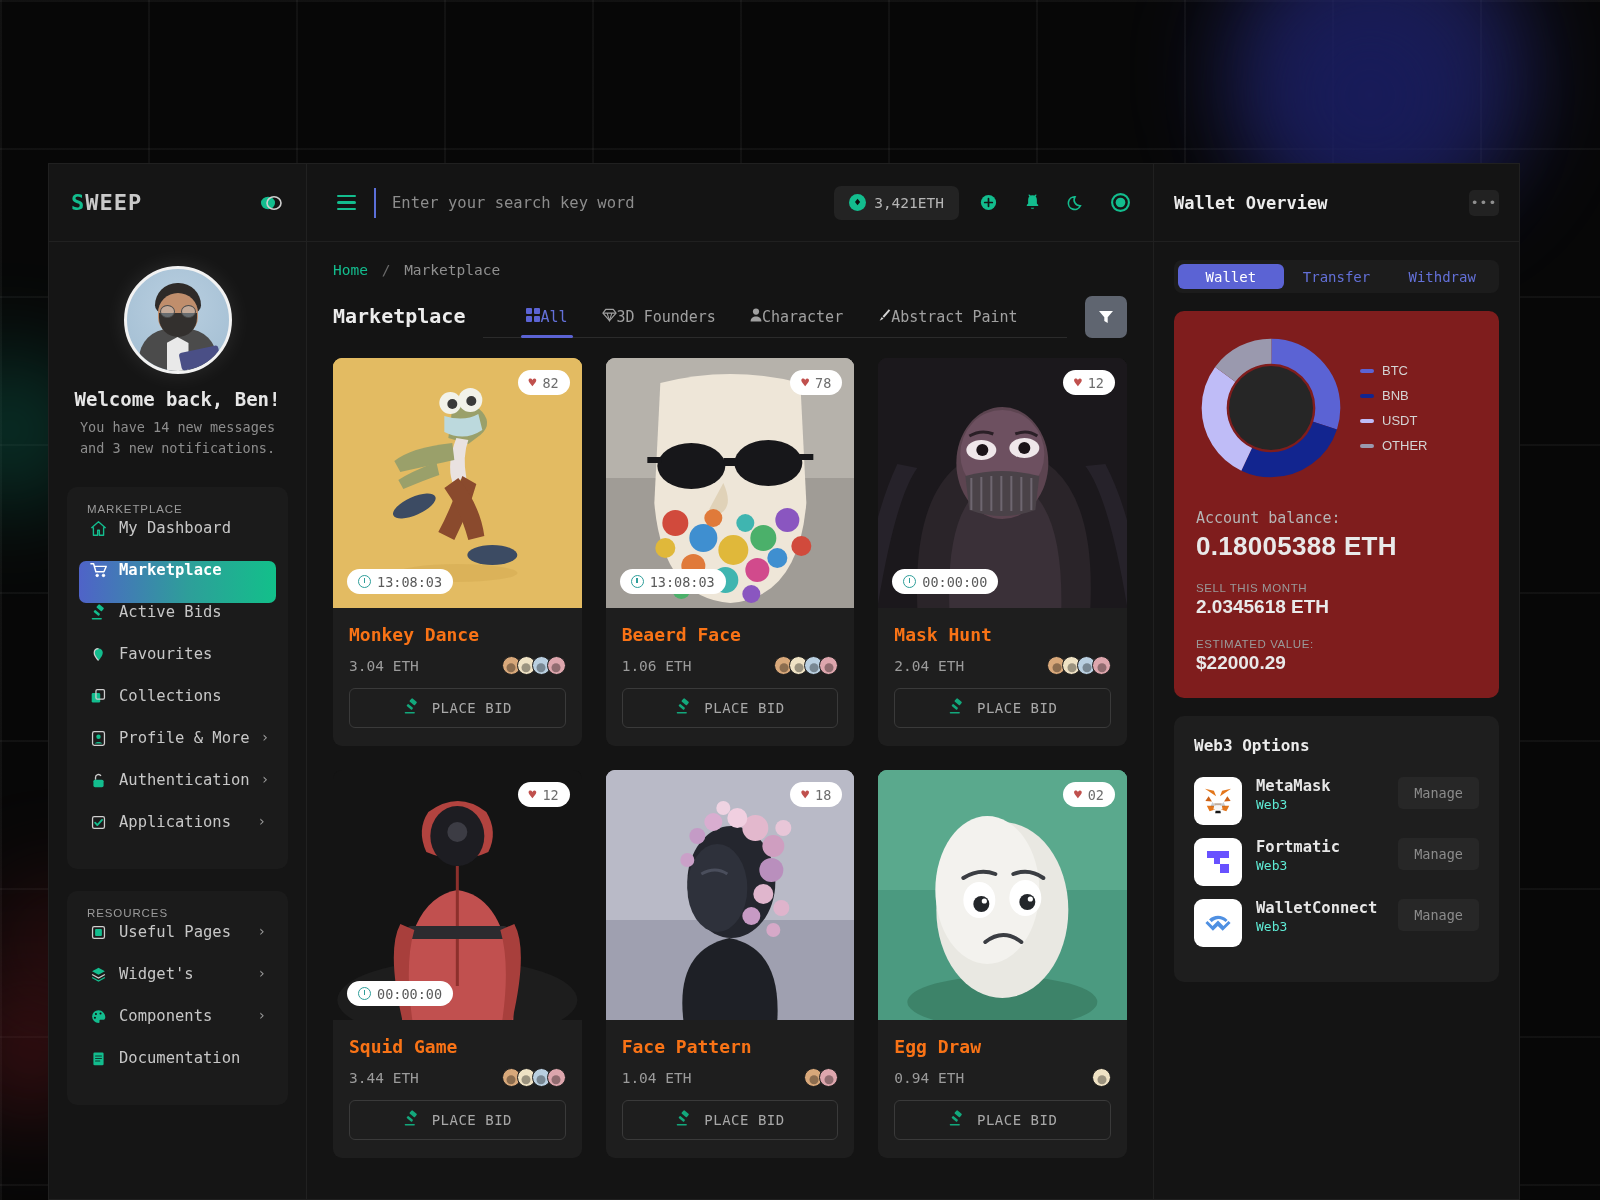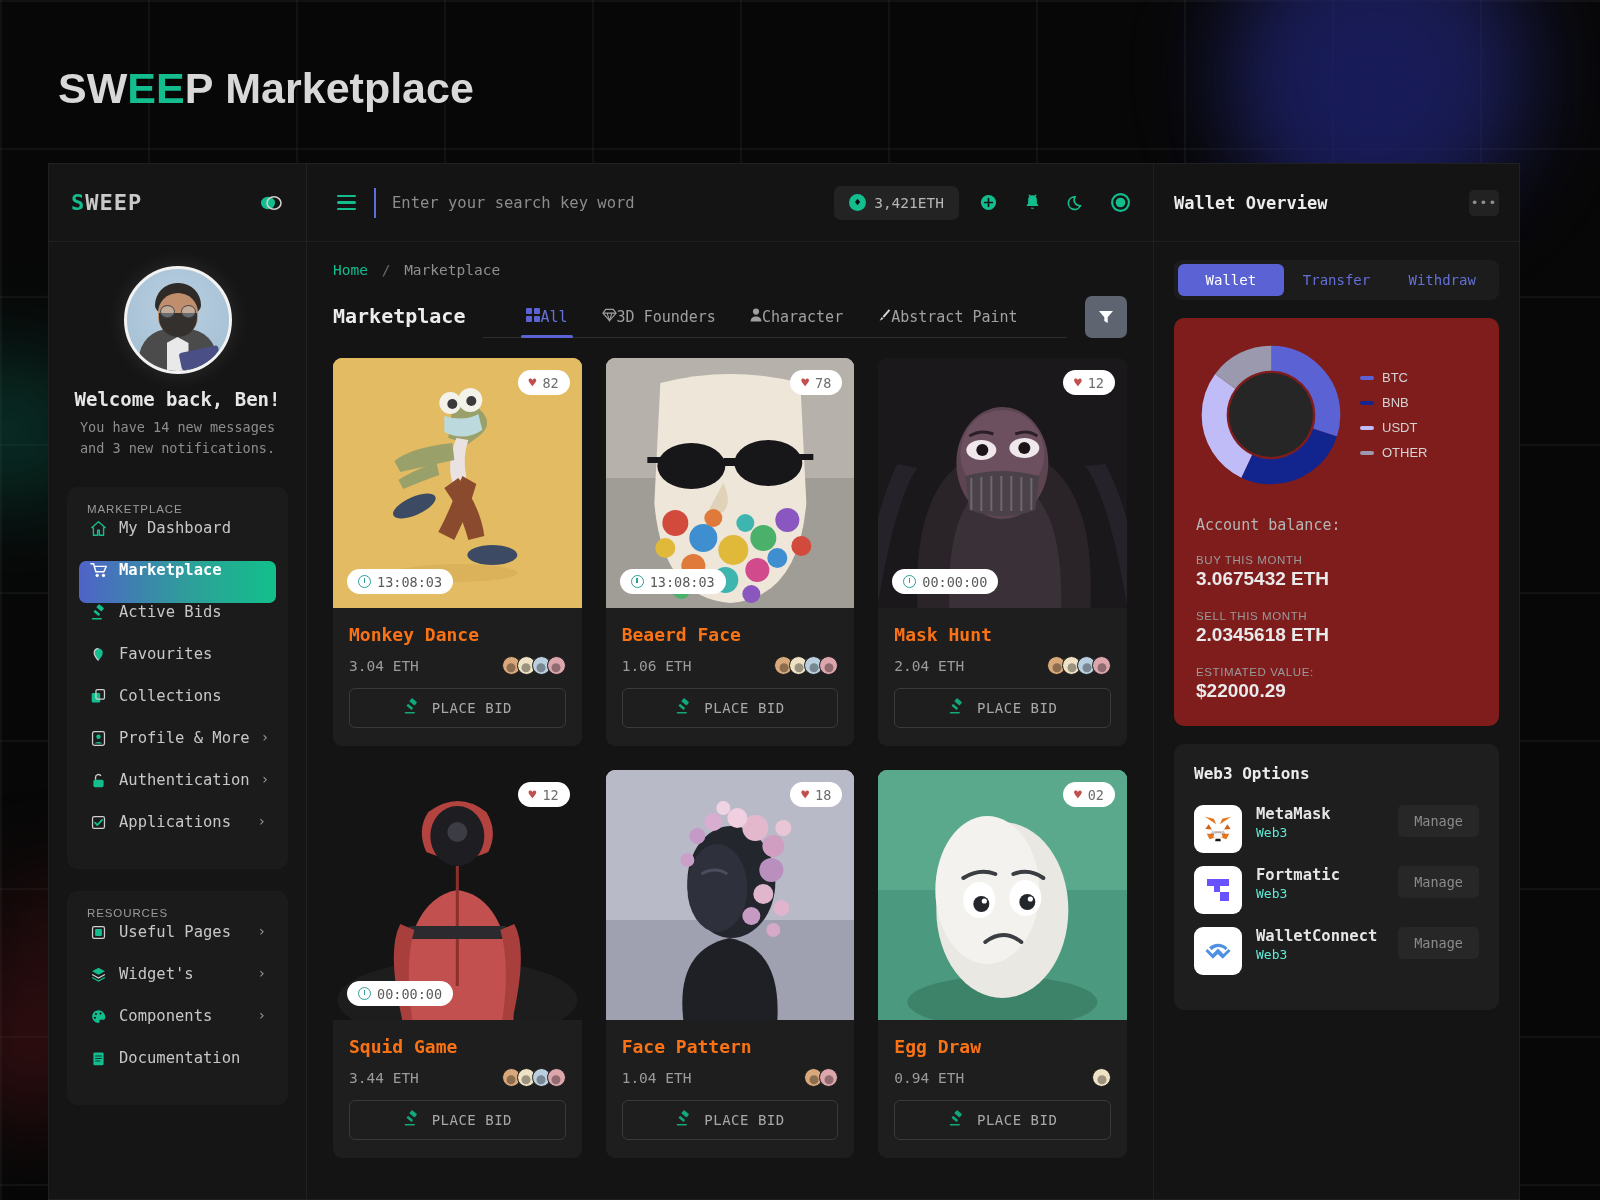--- a/index.html
+++ b/index.html
@@ -123,21 +123,21 @@
   .av::after { content:""; position:absolute; left:50%; top:50%; transform:translate(-50%,-30%); width:9px; height:9px; border-radius:50%; background:rgba(0,0,0,.35); }
   .bid-btn { width:100%; height:40px; border:1px solid #3a3a3a; border-radius:6px; background:transparent; color:#a8a8a8; font-family:"DejaVu Sans Mono", monospace; font-size:14px; letter-spacing:.5px; display:flex; align-items:center; justify-content:center; gap:12px; cursor:pointer; }
 
   
   .right { width:365px; flex:0 0 365px; background:#141414; display:flex; flex-direction:column; }
   .right-head { height:78px; display:flex; align-items:center; justify-content:space-between; padding:0 20px; border-bottom:1px solid rgba(255,255,255,0.055); }
   .right-title { font-size:17px; font-weight:700; color:#ececec; }
   .dots-btn { width:30px; height:26px; background:#222; border-radius:5px; display:flex; align-items:center; justify-content:center; color:#8f8f8f; letter-spacing:1px; font-size:13px; cursor:pointer; }
   .right-body { padding:18px 20px; }
   .seg { display:flex; background:#1c1c1c; border-radius:8px; padding:4px; }
-  .seg-item { flex:1; height:32px; display:flex; align-items:center; justify-content:center; border-radius:6px; font-size:14px; color:#6370d8; cursor:pointer; }
+  .seg-item { flex:1; height:25px; display:flex; align-items:center; justify-content:center; border-radius:6px; font-size:14px; color:#6370d8; cursor:pointer; }
   .seg-item.active { background:#5b63d4; color:#fff; }
 
   .wcard { margin-top:18px; background:#7f1d1d; border-radius:10px; padding:22px 22px 24px; }
   .donut-row { display:flex; align-items:center; gap:14px; }
   .donut { width:150px; height:150px; flex:0 0 150px; position:relative; }
   .donut-hole { position:absolute; left:50%; top:50%; transform:translate(-50%,-50%); width:84px; height:84px; border-radius:50%; background:#262626; }
   .legend { display:flex; flex-direction:column; gap:10px; }
   .lg { display:flex; align-items:center; gap:8px; font-family:"Liberation Sans", sans-serif; font-size:13px; color:#d4d4d4; }
   .lg-sw { width:14px; height:4px; border-radius:2px; }
 
@@ -160,23 +160,20 @@
 <body>
 
 <div class="stage">
   <div class="bg-grid"></div>
   <div class="blob blob-a"></div>
   <div class="blob blob-b"></div>
   <div class="blob blob-c"></div>
   <div class="blob blob-d"></div>
   <div class="blob blob-e"></div>
 
-  <div class="page-title">
-    <span>SW</span><span class="accent">EE</span><span>P</span><span class="light"> Marketplace</span>
-  </div>
 
   <div class="app">
 
     <aside class="sidebar">
       <div class="brand-row">
         <div class="brand"><span class="g">S</span><span>WEEP</span></div>
         <div class="brand-toggle">
           <svg width="22" height="16" viewBox="0 0 22 16">
               <ellipse cx="8" cy="8" rx="7" ry="6.2" fill="#13bd8e"></ellipse>
               <ellipse cx="14" cy="8" rx="7" ry="6.2" fill="none" stroke="#cfcfcf" stroke-width="1.6"></ellipse>
@@ -774,25 +771,22 @@
                   <span>USDT</span>
                 </div>
               <div class="lg">
                   <span class="lg-sw" style="background:#9a99ae"></span>
                   <span>OTHER</span>
                 </div>
             </div>
           </div>
 
           <div class="bal-label">Account balance:</div>
-
-          <div class="stat">
-            <div class="stat-label">BUY THIS MONTH</div>
-            <div class="stat-value">3.0675432 ETH</div>
-          </div>
+          <div class="bal-value">0.18005388 ETH</div>
+
           <div class="stat">
             <div class="stat-label">SELL THIS MONTH</div>
             <div class="stat-value">2.0345618 ETH</div>
           </div>
           <div class="stat">
             <div class="stat-label">ESTIMATED VALUE:</div>
             <div class="stat-value">$22000.29</div>
           </div>
         </div>
 

